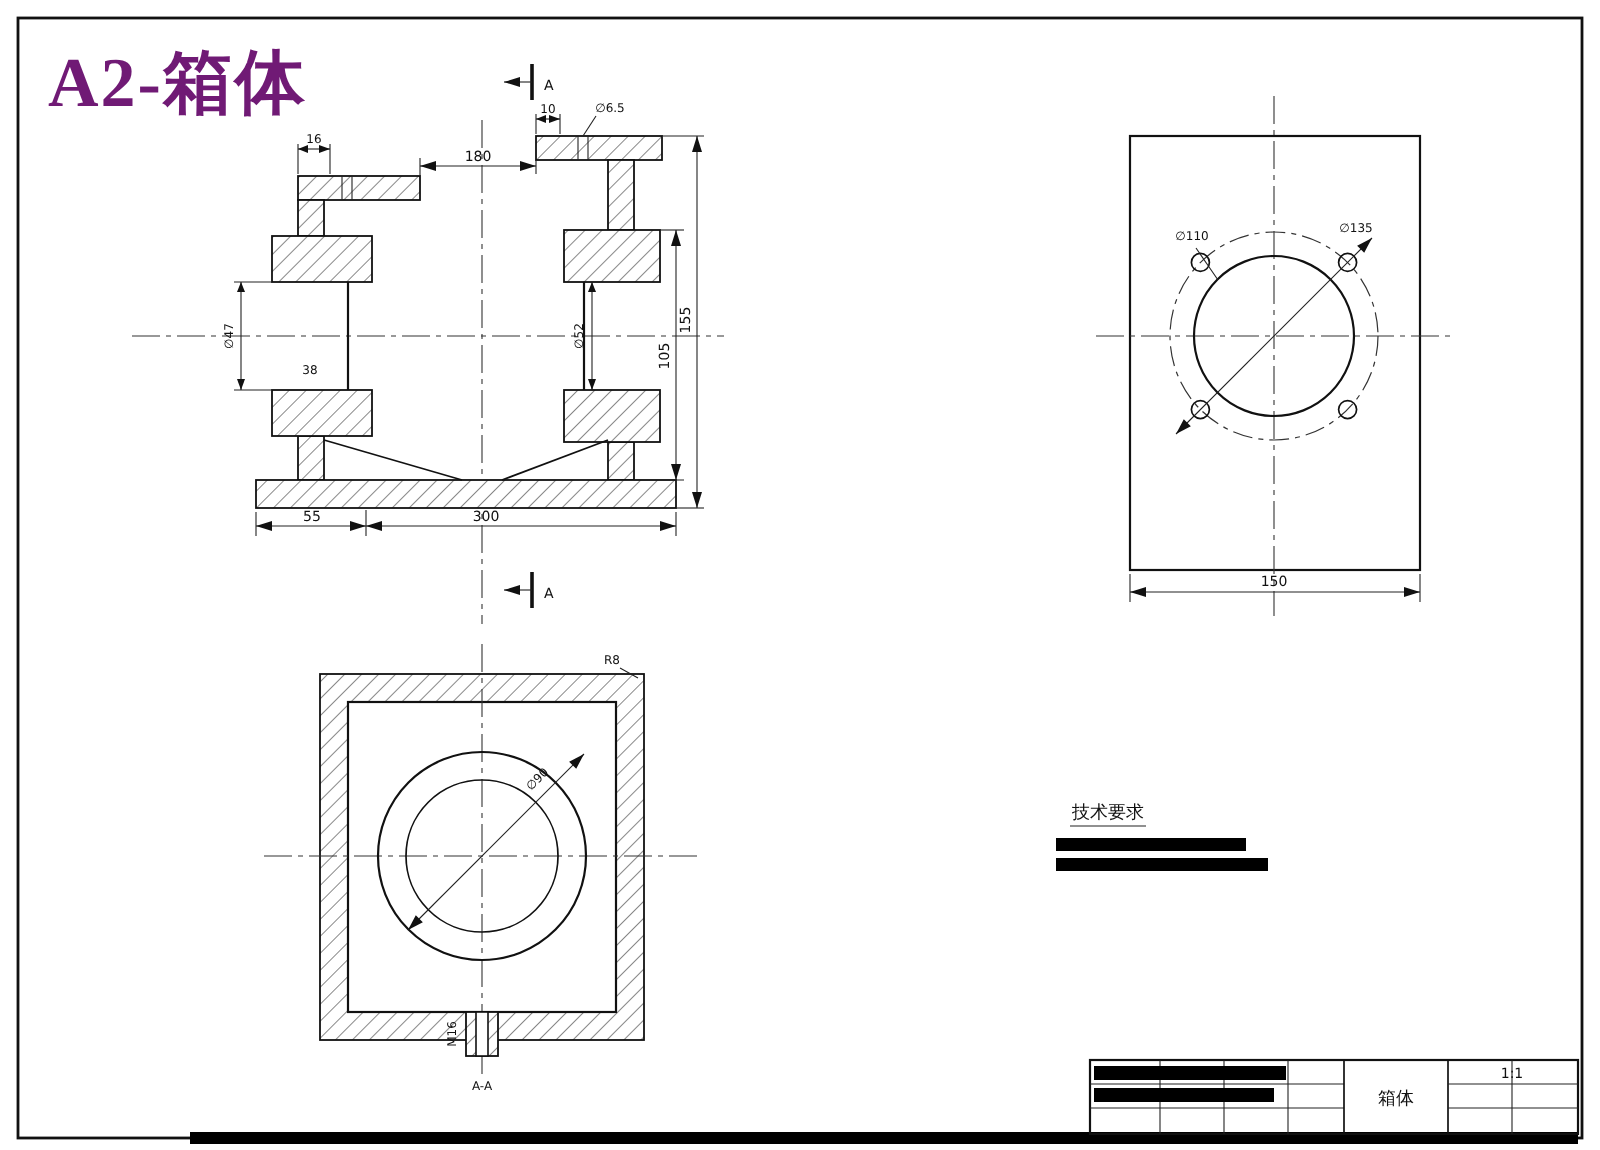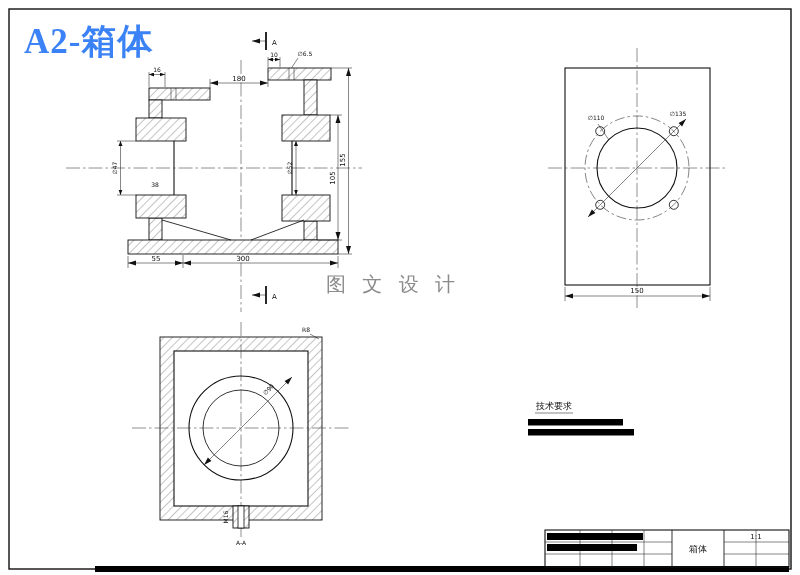--- a/index.html
+++ b/index.html
@@ -1,20 +1,20 @@
 <!DOCTYPE html>
 <html><head>
 <meta charset="utf-8">
 <style>
   html,body{margin:0;padding:0;background:#ededed;}
   .sheet{position:relative;width:800px;height:575px;background:#ffffff;overflow:hidden;
          font-family:"DejaVu Sans",sans-serif;}
   .title-red{position:absolute;left:24px;top:18px;
              font-family:"Liberation Serif","DejaVu Serif",serif;
-             font-weight:bold;font-size:35px;color:#3b82f6;letter-spacing:1px;white-space:nowrap;}
+             font-weight:bold;font-size:35px;color:#701a75;letter-spacing:1px;white-space:nowrap;}
   .watermark{position:absolute;left:326px;top:271px;font-size:20px;color:#8b8b8b;
              letter-spacing:5px;white-space:nowrap;}
   svg{position:absolute;left:0;top:0;}
   text{font-family:"DejaVu Sans",sans-serif;fill:#111;}
   .dim{font-size:7px;}
   .dim6{font-size:6px;}
   .cjk9{font-size:9px;}
   .cl{stroke:#333;stroke-width:0.55;stroke-dasharray:14 3 2.5 3;fill:none;}
   .ol{stroke:#111;stroke-width:1.1;fill:none;}
   .md{stroke:#111;stroke-width:0.85;fill:none;}
@@ -199,15 +199,14 @@
     </g>
     <rect x="547" y="533" width="96" height="7" fill="#000"></rect>
     <rect x="547" y="544" width="90" height="7" fill="#000"></rect>
     <text class="cjk9" x="698" y="552" text-anchor="middle">箱体</text>
     <text x="756" y="539" font-size="7" text-anchor="middle">1:1</text>
   </g>
 </svg>
 
 <div class="title-red">A2-箱体</div>
 
-<div class="watermark">图 文 设 计</div>
 
 </div>
 
 </body></html>

